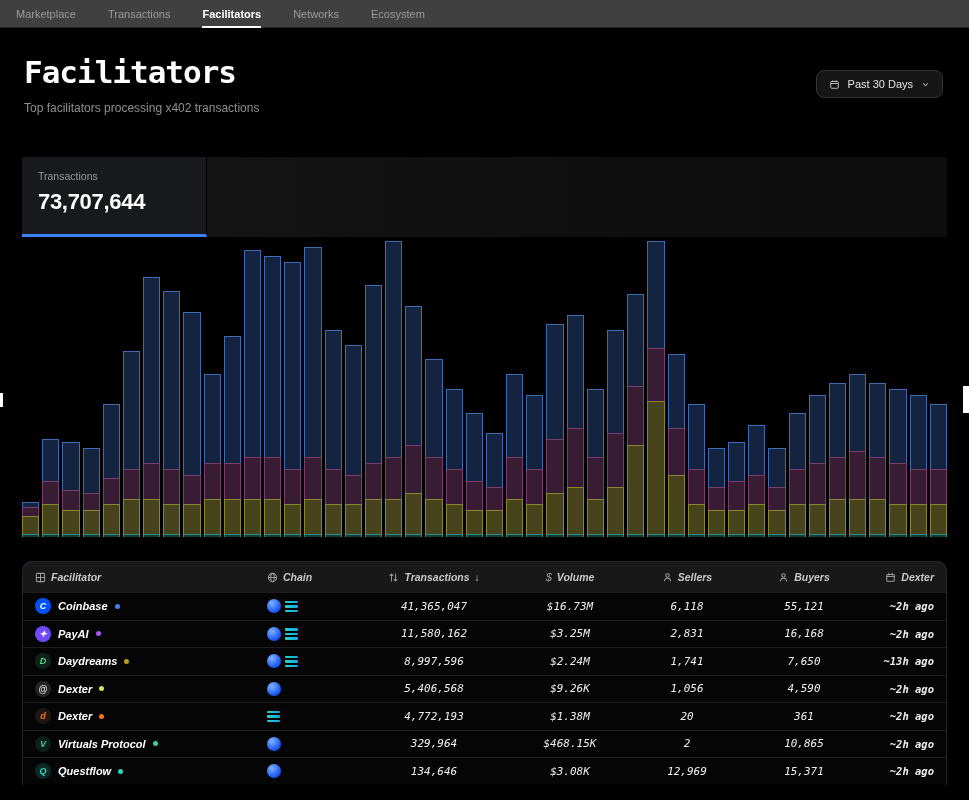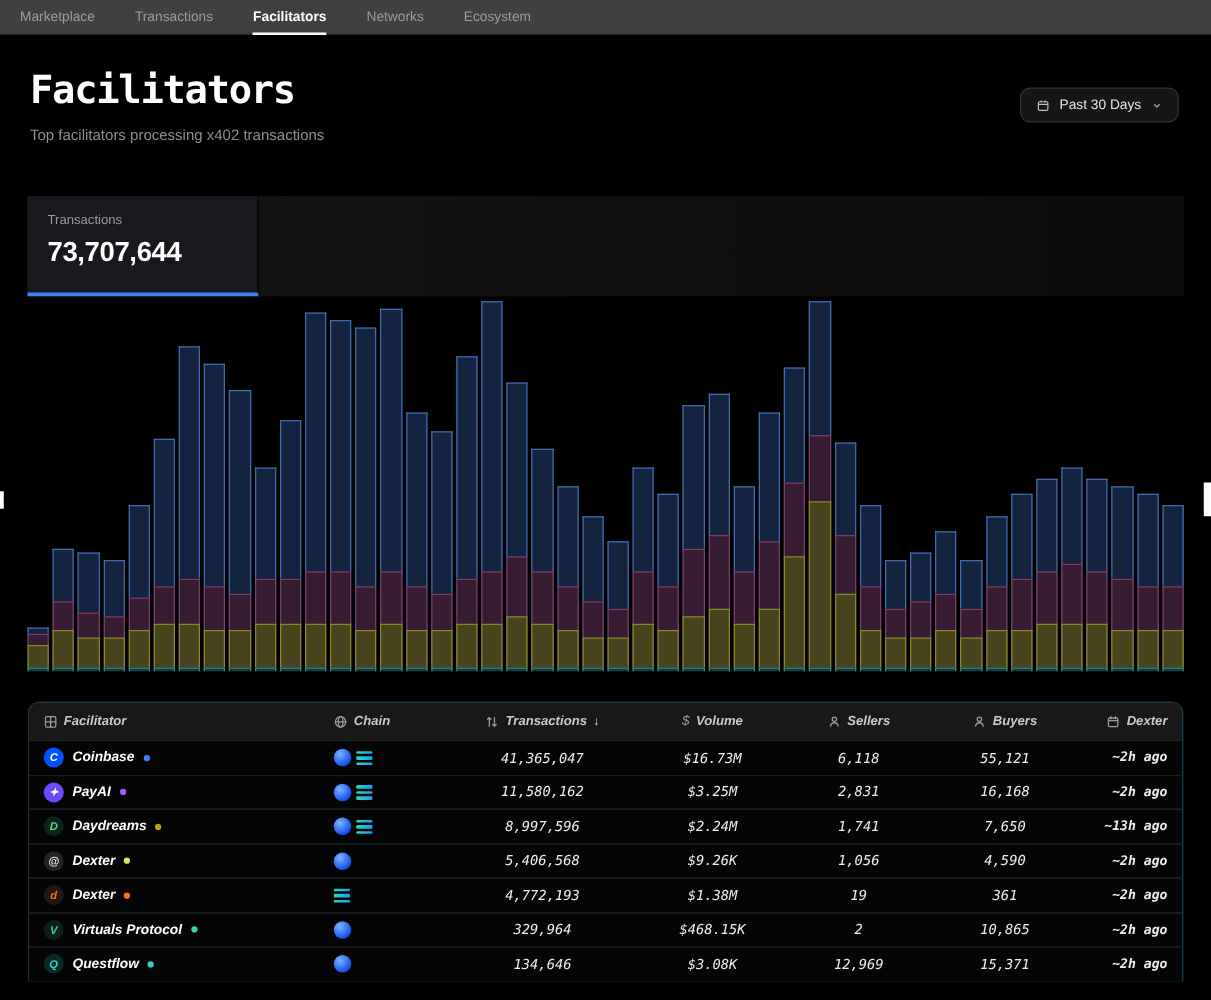--- a/index.html
+++ b/index.html
@@ -565,21 +565,21 @@
         </div>
         <div class="chain-cell">
           <span class="c-sol">
             <i></i>
             <i></i>
             <i></i>
           </span>
         </div>
         <div class="cell center">4,772,193</div>
         <div class="cell center">$1.38M</div>
-        <div class="cell center">19</div>
+        <div class="cell center">20</div>
         <div class="cell center">361</div>
         <div class="cell right">~2h ago</div>
       </div>
       <div class="trow">
         <div class="fac-cell">
           <span class="f-icon" style="background: rgb(13, 31, 26); color: rgb(52, 211, 153);">V</span>
           <span class="f-name">Virtuals Protocol</span>
           <span class="f-dot" style="background: rgb(52, 211, 153);"></span>
         </div>
         <div class="chain-cell">

